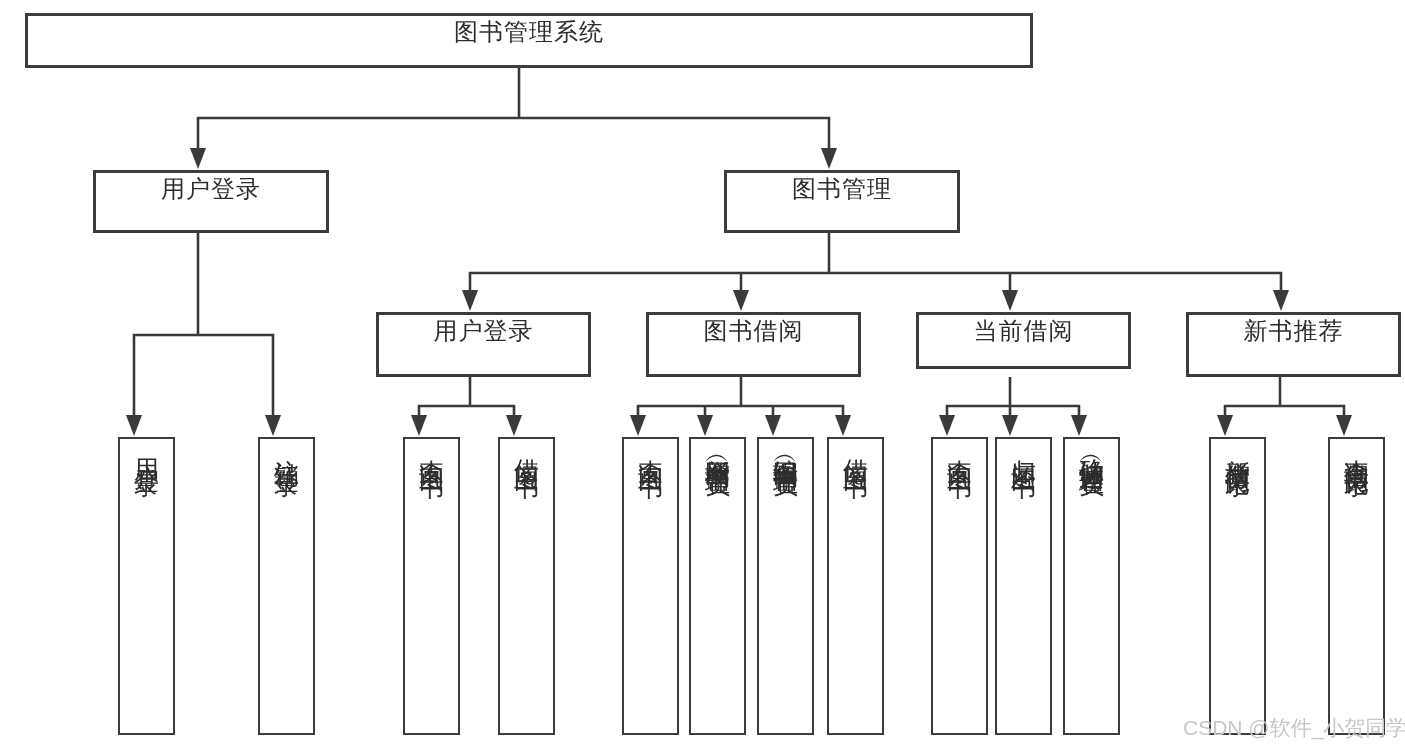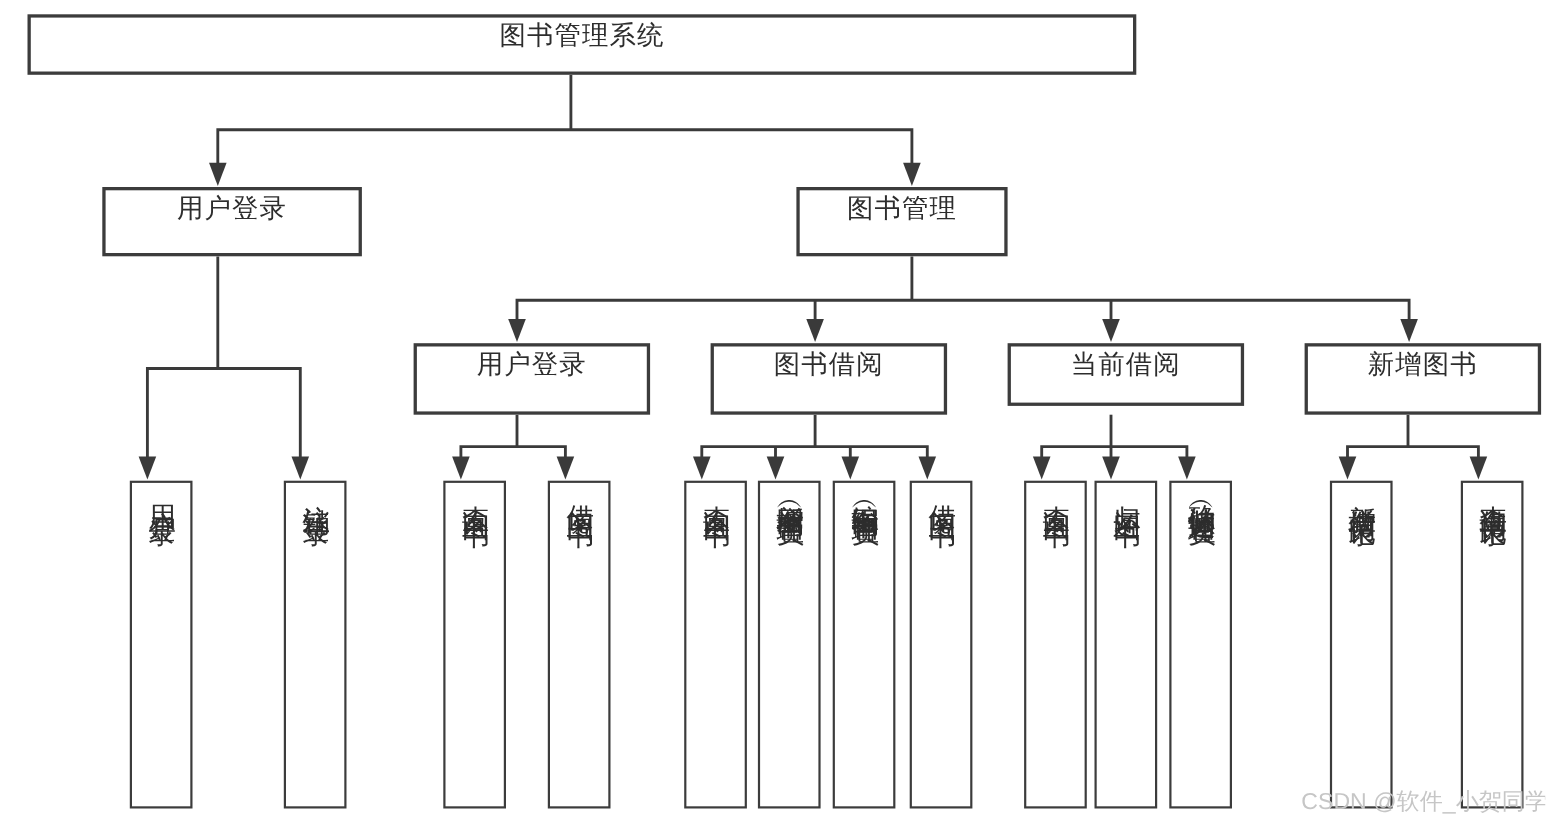--- a/index.html
+++ b/index.html
@@ -124,35 +124,35 @@
     </g>
   </svg>
 
   <div class="box" style="left:12px;top:13px;width:1008px;height:55px">
     <span class="hlabel">图书管理系统</span>
   </div>
 
   <div class="box" style="left:80px;top:170px;width:236px;height:63px">
     <span class="hlabel">用户登录</span>
   </div>
-  <div class="box" style="left:711px;top:170px;width:192px;height:63px">
+  <div class="box" style="left:711px;top:170px;width:236px;height:63px">
     <span class="hlabel">图书管理</span>
   </div>
 
   <div class="box" style="left:363px;top:312px;width:215px;height:65px">
     <span class="hlabel">用户登录</span>
   </div>
   <div class="box" style="left:633px;top:312px;width:215px;height:65px">
     <span class="hlabel">图书借阅</span>
   </div>
   <div class="box" style="left:903px;top:312px;width:215px;height:57px">
     <span class="hlabel">当前借阅</span>
   </div>
   <div class="box" style="left:1173px;top:312px;width:215px;height:65px">
-    <span class="hlabel">新增图书</span>
+    <span class="hlabel">新书推荐</span>
   </div>
 
   <div class="box leaf" style="left:105px;top:437px;width:57px;height:298px">
     <span class="vlabel">用户登录</span>
   </div>
   <div class="box leaf" style="left:245px;top:437px;width:57px;height:298px">
     <span class="vlabel">注销登录</span>
   </div>
 
   <div class="box leaf" style="left:390px;top:437px;width:57px;height:298px">

